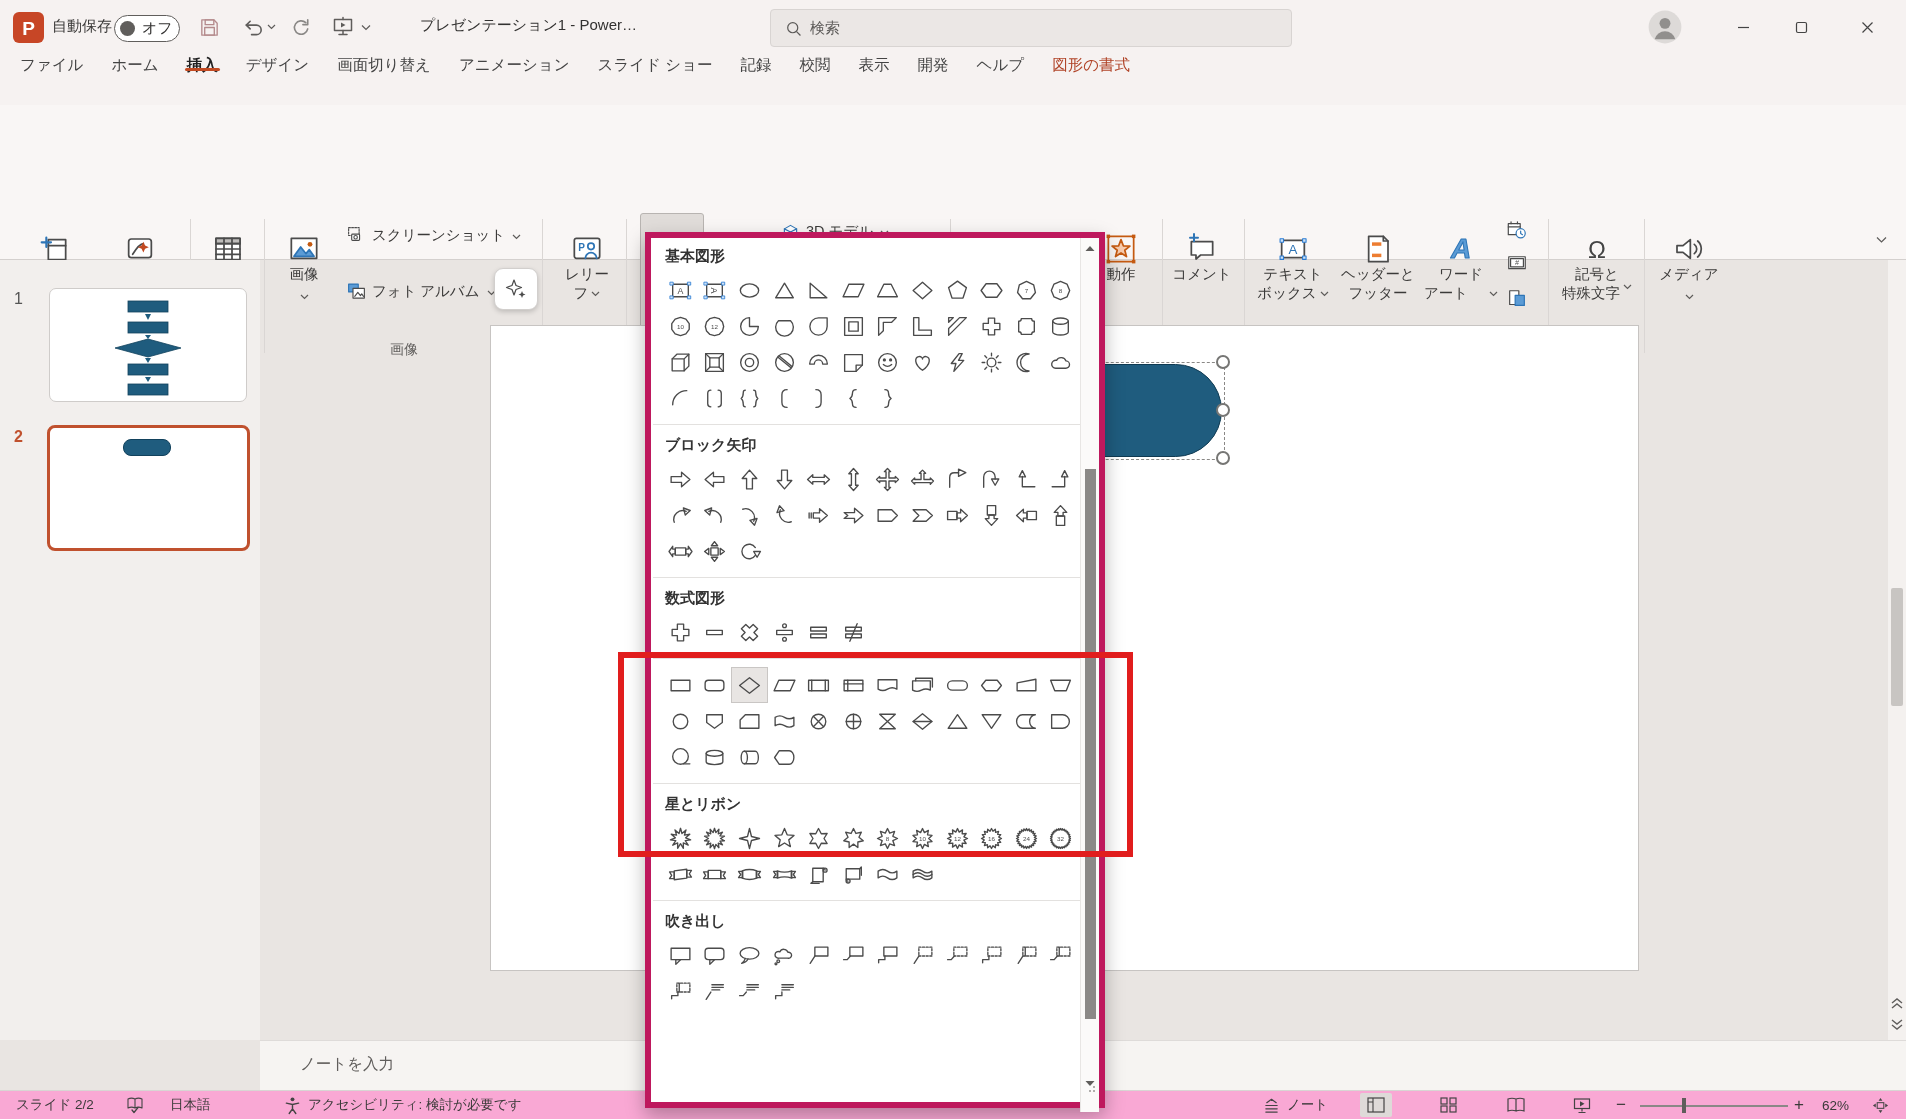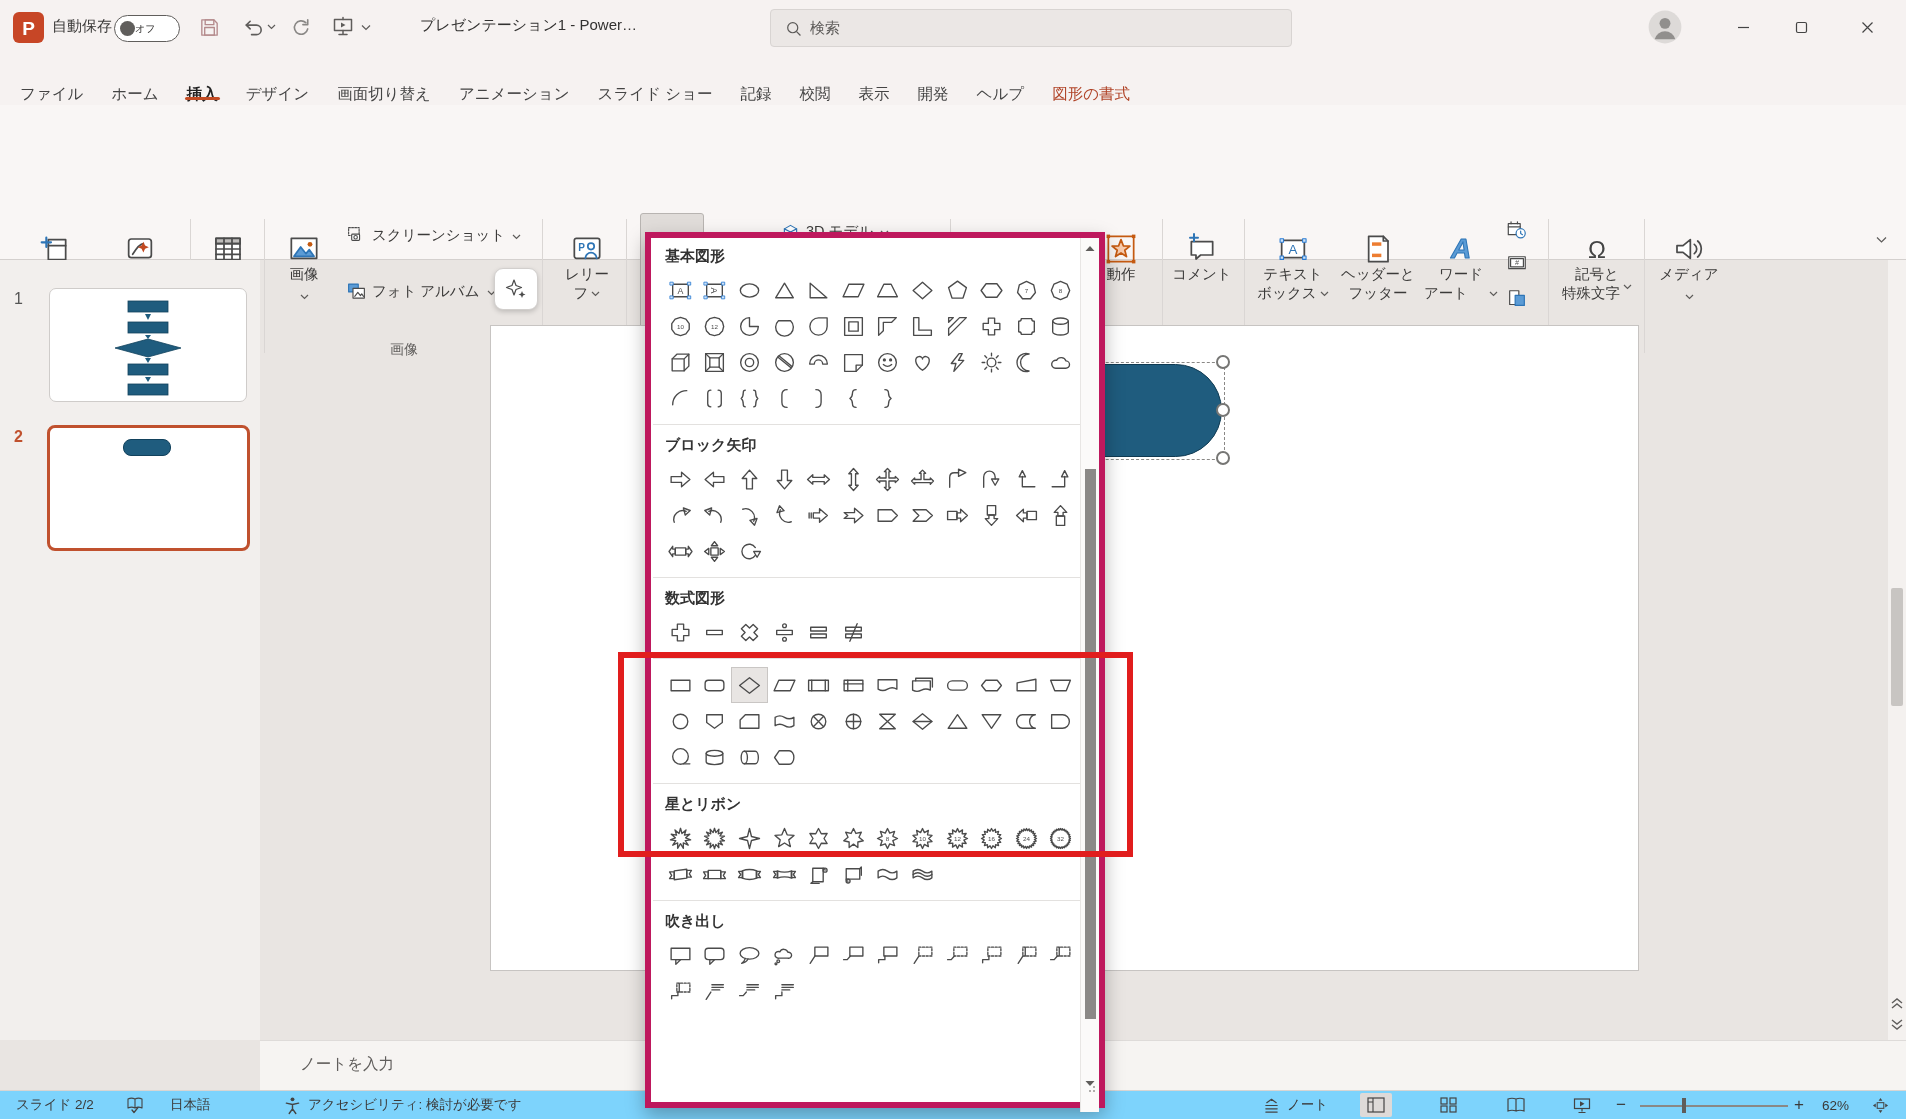--- a/index.html
+++ b/index.html
@@ -3,28 +3,28 @@
 <meta charset="utf-8">
 <style>
   html,body{margin:0;padding:0}
   #app{position:relative;width:1906px;height:1119px;overflow:hidden;background:#e9e5e2;
        font-family:"Liberation Sans","DejaVu Sans",sans-serif;color:#323130;-webkit-font-smoothing:antialiased}
   .abs{position:absolute}
   
   #titlebar{position:absolute;left:0;top:0;width:100%;height:55px;background:#f6f2f1}
   #tabsrow{position:absolute;left:0;top:55px;width:100%;height:50px;background:#f6f2f1}
   #ribbon{position:absolute;left:0;top:105px;width:100%;height:155px;background:#f9f6f5;border-bottom:1px solid #d4d0ce;box-sizing:border-box}
-  #tabs{position:absolute;left:6px;top:0;height:50px;display:flex;align-items:flex-end}
+  #tabs{position:absolute;left:6px;top:0;height:50px;display:flex;align-items:flex-start}
   .tab{position:relative;display:flex;align-items:center;padding:0 14px;font-size:15.5px;color:#444;cursor:default;white-space:nowrap}
   .tab.active{color:#222;font-weight:bold}
   .tab.active::after{content:'';position:absolute;left:12px;right:12px;bottom:5px;height:3px;border-radius:2px;background:#c24a22}
   .tab.contextual{color:#b04327}
   .toggle{position:absolute;left:114px;top:15px;width:64px;height:25px;border:1.3px solid #605e5c;border-radius:14px;background:#fff;display:flex;align-items:center}
   .knob{width:15px;height:15px;border-radius:50%;background:#605e5c;margin-left:5px}
-  .toggle span{font-size:10px;margin-left:0;color:#323130}
+  .toggle span{font-size:15px;margin-left:7px;color:#323130}
   .qabtn{position:absolute;top:14px;width:26px;height:26px;display:flex;align-items:center;justify-content:center}
   .chev{display:inline-block}
   .winbtn{position:absolute;top:0;width:58px;height:55px;display:flex;align-items:center;justify-content:center}
   #searchbox{position:absolute;left:770px;top:9px;width:520px;height:36px;background:#ebe7e5;border:1px solid #d8d4d2;border-radius:4px;display:flex;align-items:center;font-size:15px;color:#5c5a58}
   #searchbox svg{margin:0 8px 0 14px}
   .tr-btn{position:absolute;top:62px;height:34px;border-radius:4px;display:flex;align-items:center;justify-content:center;font-size:15px;box-sizing:border-box}
   
   .bigbtn{position:absolute;top:108px;height:124px;display:flex;flex-direction:column;align-items:center;border-radius:3px}
   .bigbtn .bicon{height:52px;display:flex;align-items:flex-end;justify-content:center}
   .bigbtn .blab{font-size:14.5px;line-height:19px;color:#3b3a39;text-align:center;white-space:nowrap}
@@ -42,21 +42,21 @@
   #slide{position:absolute;left:490px;top:325px;width:1149px;height:646px;background:#fff;border:1px solid #c7c4c2;box-sizing:border-box}
   #designer-btn{position:absolute;left:494px;top:268px;width:42px;height:40px;background:#fff;border:1px solid #d2cfcd;border-radius:9px;box-shadow:0 2px 5px rgba(0,0,0,.18);display:flex;align-items:center;justify-content:center}
   #canvas-shape{position:absolute;left:1040px;top:364px;width:182px;height:93px;border-radius:47px;background:#1f5c7e;border:1.4px solid #0f3a52;box-sizing:border-box}
   #selbox{position:absolute;left:1040px;top:362px;width:183px;height:96px;border:1.2px dashed #8a8886}
   .handle{position:absolute;width:14px;height:14px;border-radius:50%;background:#fff;border:2.4px solid #767674;transform:translate(-50%,-50%);box-sizing:border-box}
   #vscroll{position:absolute;left:1888px;top:260px;width:18px;height:780px;background:#f4f1ef}
   #vthumb{position:absolute;left:1891px;top:588px;width:12px;height:118px;background:#c8c5c2;border-radius:2px}
   
   #notesbar{position:absolute;left:260px;top:1040px;width:1646px;height:50px;background:#f6f4f2;border-top:1px solid #dedbd9;box-sizing:border-box}
   #notesbar span{position:absolute;left:40px;top:13px;font-size:15.5px;color:#605e5c}
-  #statusbar{position:absolute;left:0;top:1090px;width:100%;height:29px;background:#7dd3fc;border-top:1px solid #d8d5d3;box-sizing:border-box;font-size:13.5px;color:#3b3a39}
+  #statusbar{position:absolute;left:0;top:1090px;width:100%;height:29px;background:#f9a8d4;border-top:1px solid #d8d5d3;box-sizing:border-box;font-size:13.5px;color:#3b3a39}
   .sb{position:absolute;top:0;height:28px;display:flex;align-items:center}
   .viewbtn{position:absolute;top:2px;width:32px;height:24px;display:flex;align-items:center;justify-content:center;border-radius:2px}
   .viewbtn.on{background:#dedad8}
   
   #shapes-menu{position:absolute;left:645px;top:232px;width:460px;height:876px;background:#fff;border:6px solid #be185d;box-sizing:border-box;box-shadow:0 8px 18px rgba(0,0,0,.28);z-index:30}
   #menu-body{position:absolute;left:0;top:0;width:441px;padding-top:6px}
   .mtitle{font-size:15px;font-weight:bold;color:#333;padding-left:14px;height:24px;line-height:24px;margin-bottom:4px}
   .mrow{display:flex;height:36px;align-items:center;padding-left:12px}
   .cell{width:34.6px;height:34px;display:flex;align-items:center;justify-content:center}
   .cell.sel{background:#e8e5e3;outline:1px solid #c9c6c4}

